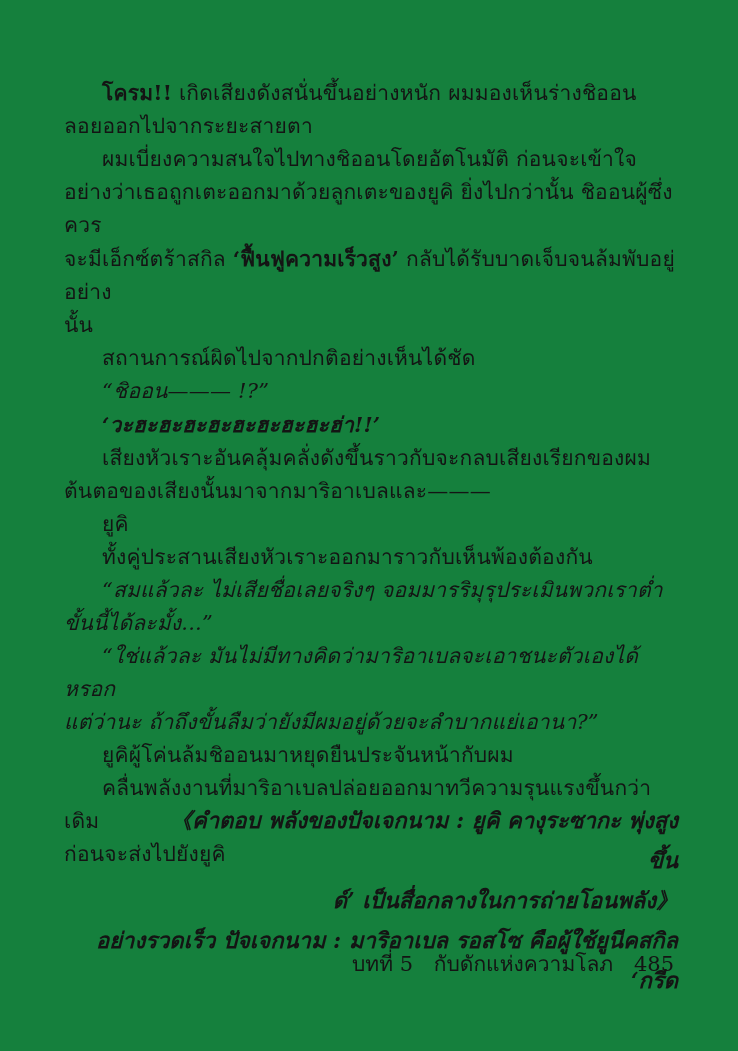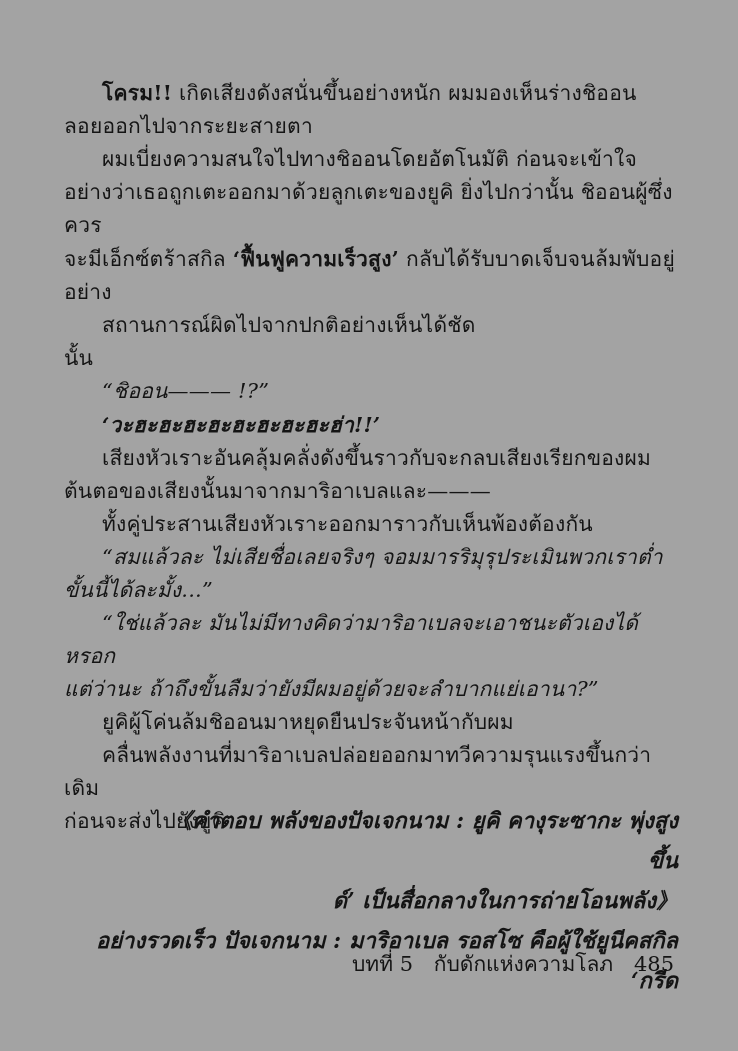--- a/index.html
+++ b/index.html
@@ -4,21 +4,21 @@
 <style>
   html, body {
     margin: 0;
     padding: 0;
     background: #ffffff;
   }
   .page {
     position: relative;
     width: 738px;
     height: 1051px;
-    background: #a3a3a3;
+    background: #15803d;
     color: #141414;
     font-family: "DejaVu Serif", "Liberation Serif", serif;
     overflow: hidden;
   }
   .body-text {
     position: absolute;
     left: 64px;
     top: 76px;
     width: 614px;
     font-size: 21px;
@@ -58,26 +58,27 @@
 <body>
 
 <div class="page">
 
   <div class="body-text">
       <div class="line indent-normal"><span class="seg-bold">โครม!!</span><span class="seg-normal"> เกิดเสียงดังสนั่นขึ้นอย่างหนัก  ผมมองเห็นร่างชิออน</span></div>
       <div class="line"><span class="seg-normal">ลอยออกไปจากระยะสายตา</span></div>
       <div class="line indent-normal"><span class="seg-normal">ผมเบี่ยงความสนใจไปทางชิออนโดยอัตโนมัติ  ก่อนจะเข้าใจ</span></div>
       <div class="line"><span class="seg-normal">อย่างว่าเธอถูกเตะออกมาด้วยลูกเตะของยูคิ ยิ่งไปกว่านั้น ชิออนผู้ซึ่งควร</span></div>
       <div class="line"><span class="seg-normal">จะมีเอ็กซ์ตร้าสกิล </span><span class="seg-bold">‘ฟื้นฟูความเร็วสูง’</span><span class="seg-normal"> กลับได้รับบาดเจ็บจนล้มพับอยู่อย่าง</span></div>
+      <div class="line"><span class="seg-normal">นั้น</span></div>
       <div class="line indent-normal"><span class="seg-normal">สถานการณ์ผิดไปจากปกติอย่างเห็นได้ชัด</span></div>
-      <div class="line"><span class="seg-normal">นั้น</span></div>
       <div class="line indent-normal"><span class="seg-italic">“ชิออน——— !?”</span></div>
       <div class="line indent-normal"><span class="seg-bolditalic">‘วะฮะฮะฮะฮะฮะฮะฮะฮะฮ่า!!’</span></div>
       <div class="line indent-normal"><span class="seg-normal">เสียงหัวเราะอันคลุ้มคลั่งดังขึ้นราวกับจะกลบเสียงเรียกของผม</span></div>
       <div class="line"><span class="seg-normal">ต้นตอของเสียงนั้นมาจากมาริอาเบลและ———</span></div>
+      <div class="line indent-normal"><span class="seg-normal">ยูคิ</span></div>
       <div class="line indent-normal"><span class="seg-normal">ทั้งคู่ประสานเสียงหัวเราะออกมาราวกับเห็นพ้องต้องกัน</span></div>
       <div class="line indent-normal"><span class="seg-italic">“สมแล้วละ ไม่เสียชื่อเลยจริงๆ จอมมารริมุรุประเมินพวกเราต่ำ</span></div>
       <div class="line"><span class="seg-italic">ขั้นนี้ได้ละมั้ง...”</span></div>
       <div class="line indent-normal"><span class="seg-italic">“ใช่แล้วละ มันไม่มีทางคิดว่ามาริอาเบลจะเอาชนะตัวเองได้หรอก</span></div>
       <div class="line"><span class="seg-italic">แต่ว่านะ ถ้าถึงขั้นลืมว่ายังมีผมอยู่ด้วยจะลำบากแย่เอานา?”</span></div>
       <div class="line indent-normal"><span class="seg-normal">ยูคิผู้โค่นล้มชิออนมาหยุดยืนประจันหน้ากับผม</span></div>
       <div class="line indent-normal"><span class="seg-normal">คลื่นพลังงานที่มาริอาเบลปล่อยออกมาทวีความรุนแรงขึ้นกว่าเดิม</span></div>
       <div class="line"><span class="seg-normal">ก่อนจะส่งไปยังยูคิ</span></div>
     </div>
 

